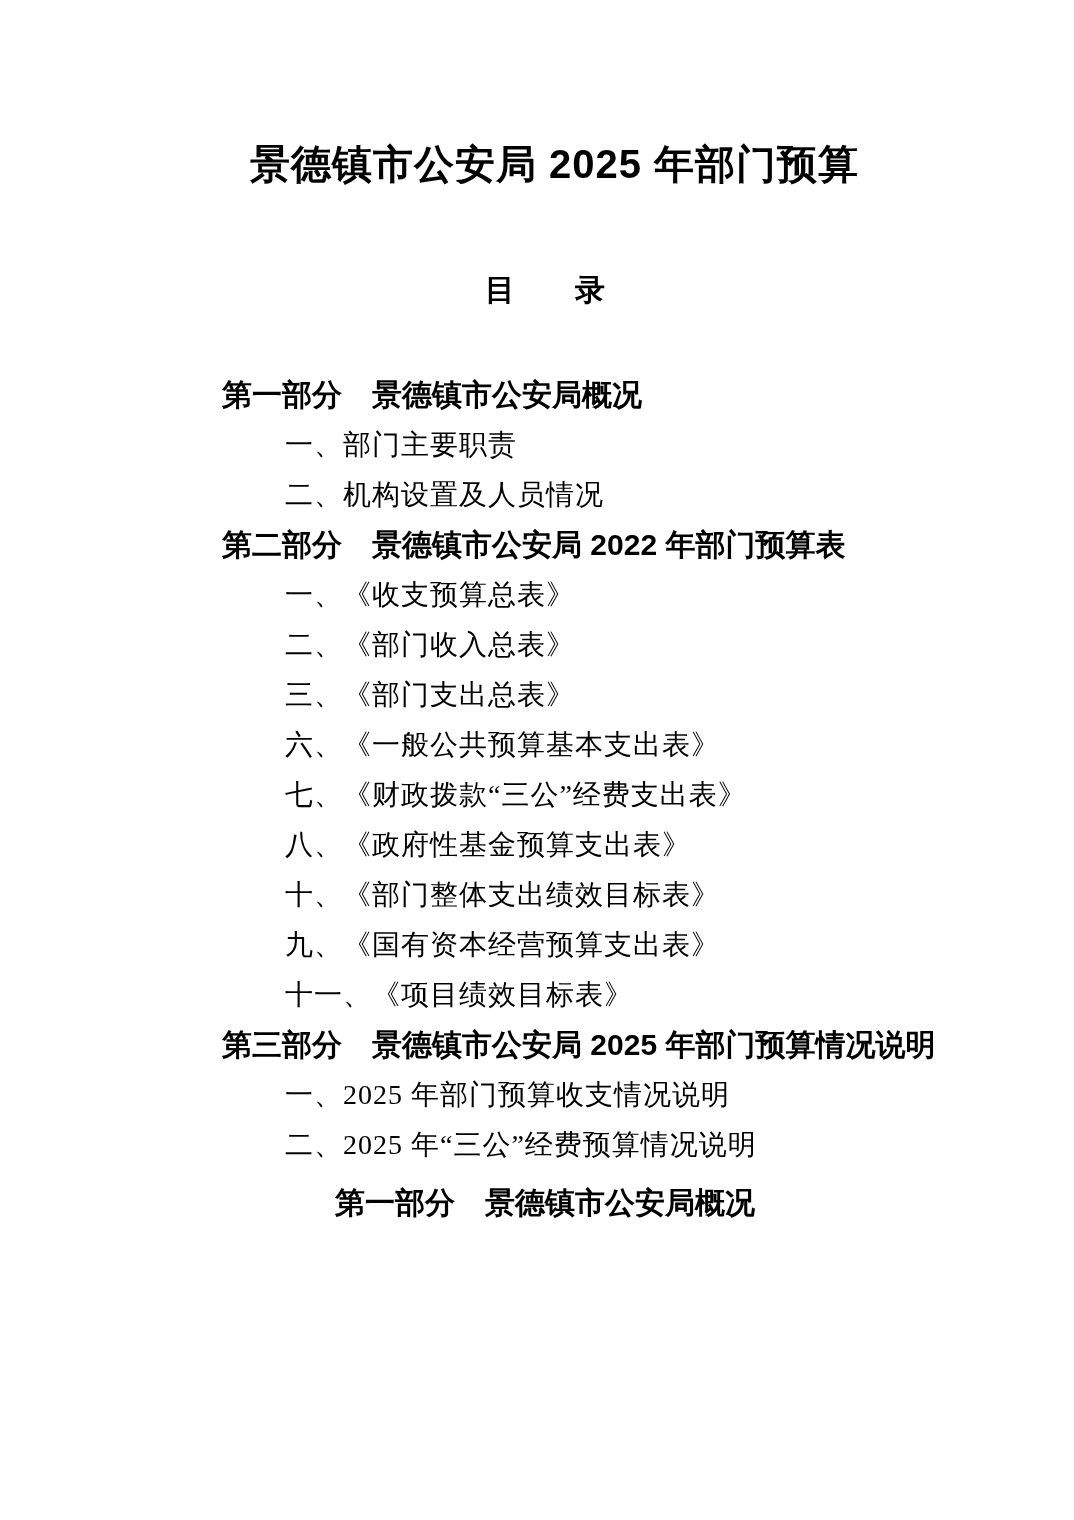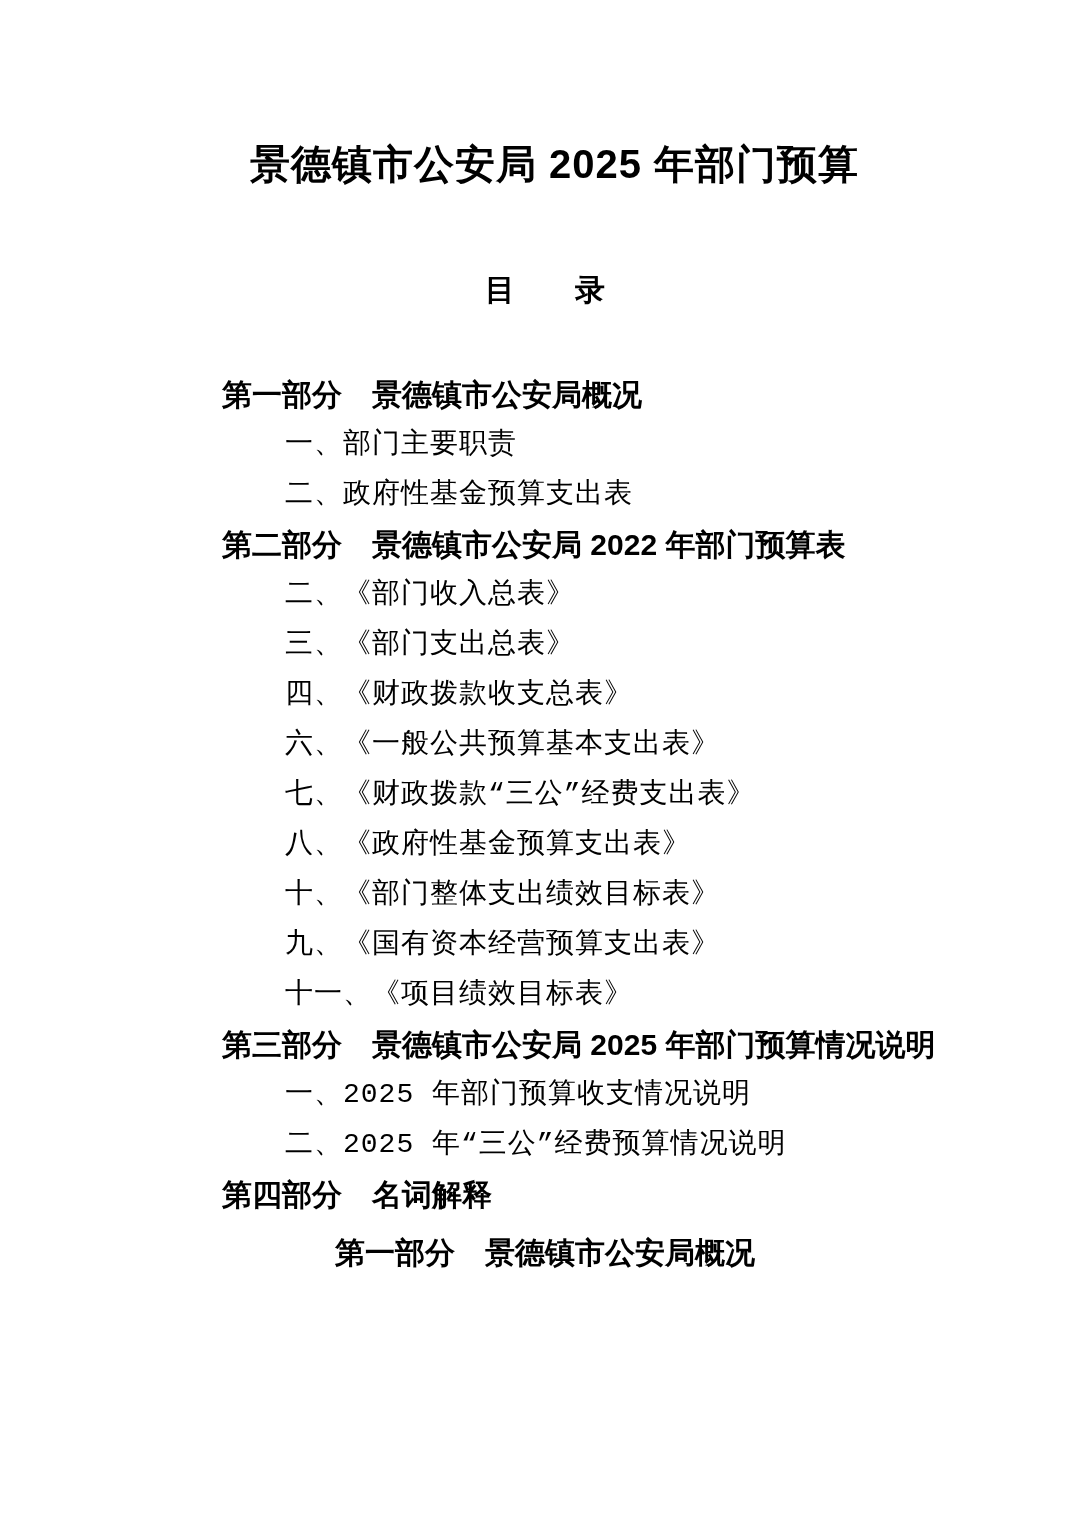--- a/index.html
+++ b/index.html
@@ -34,21 +34,21 @@
   .toc { margin-top: 62px; }
   .line { height: 50px; line-height: 50px; white-space: nowrap; }
   .line.section {
     margin-left: 222px;
     font-family: "Liberation Sans", sans-serif;
     font-weight: bold;
     font-size: 30px;
   }
   .line.item {
     margin-left: 285px;
-    font-family: Liberation Mono, monospace;
+    font-family: Liberation Serif, serif;
     font-size: 28px;
     letter-spacing: 1px;
   }
   .chapter-heading {
     margin-top: 8px;
     height: 50px;
     line-height: 50px;
     font-family: "Liberation Sans", sans-serif;
     font-weight: bold;
     font-size: 30px;
@@ -60,32 +60,31 @@
 
 <div class="page">
 
   <h1 class="doc-title centered">景德镇市公安局 2025 年部门预算</h1>
 
   <div class="toc-label centered">目　　录</div>
 
   <div class="toc">
     <div class="line section">第一部分　景德镇市公安局概况</div>
     <div class="line item">一、部门主要职责</div>
-    <div class="line item">二、政府性基金预算支出表</div>
+    <div class="line item">二、机构设置及人员情况</div>
     <div class="line section">第二部分　景德镇市公安局 2022 年部门预算表</div>
+    <div class="line item">一、《收支预算总表》</div>
     <div class="line item">二、《部门收入总表》</div>
     <div class="line item">三、《部门支出总表》</div>
-    <div class="line item">四、《财政拨款收支总表》</div>
     <div class="line item">六、《一般公共预算基本支出表》</div>
     <div class="line item">七、《财政拨款“三公”经费支出表》</div>
     <div class="line item">八、《政府性基金预算支出表》</div>
     <div class="line item">十、《部门整体支出绩效目标表》</div>
     <div class="line item">九、《国有资本经营预算支出表》</div>
     <div class="line item">十一、《项目绩效目标表》</div>
     <div class="line section">第三部分　景德镇市公安局 2025 年部门预算情况说明</div>
     <div class="line item">一、2025 年部门预算收支情况说明</div>
     <div class="line item">二、2025 年“三公”经费预算情况说明</div>
-    <div class="line section">第四部分　名词解释</div>
   </div>
 
   <div class="chapter-heading centered">第一部分　景德镇市公安局概况</div>
 
 </div>
 
 </body></html>

